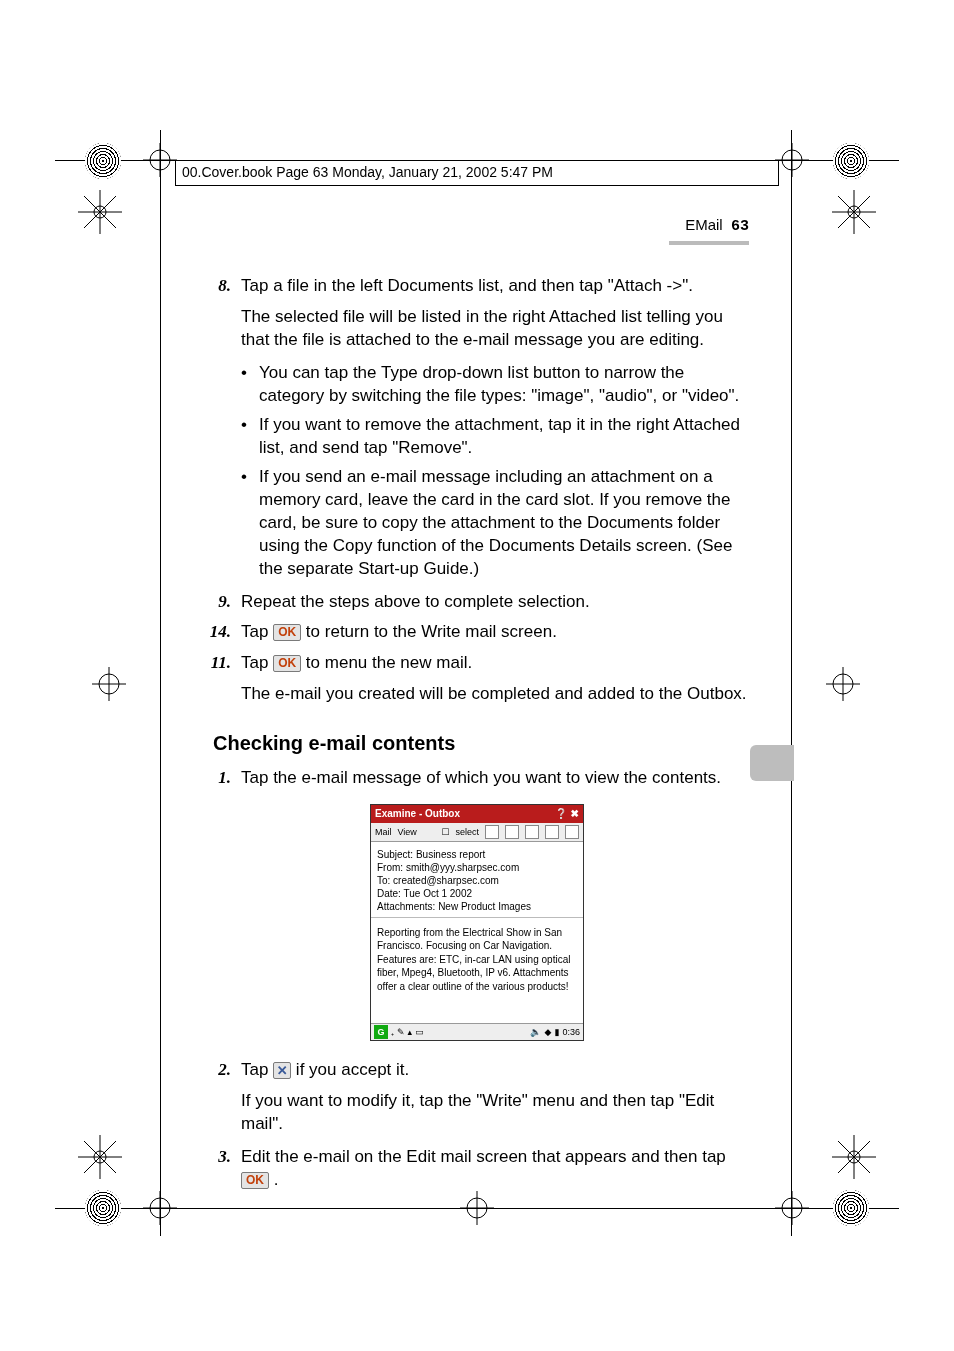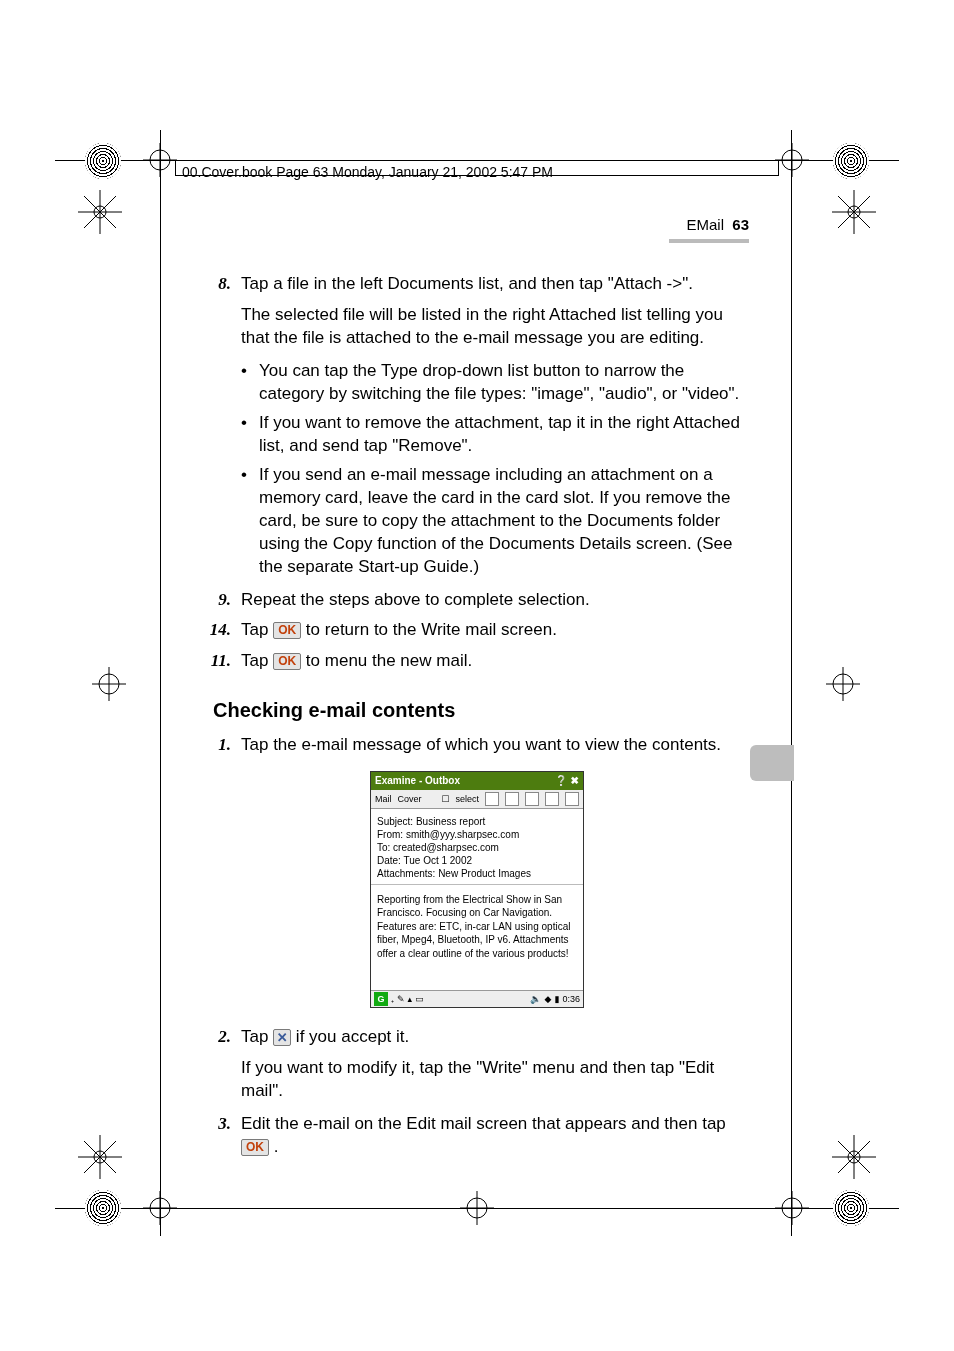--- a/index.html
+++ b/index.html
@@ -8,42 +8,42 @@
   
   .cropline-h{position:absolute;height:1px;background:#000;}
   .cropline-v{position:absolute;width:1px;background:#000;}
   .reg{position:absolute;width:34px;height:34px;}
   .reg svg{display:block;}
   .bulls{position:absolute;width:36px;height:36px;border-radius:50%;
     background:repeating-radial-gradient(circle,#000 0 1px,#fff 1px 3px);}
   .spokes{position:absolute;width:44px;height:44px;}
   .spokes svg{display:block;}
   
-  .topbox{position:absolute;left:175px;top:160px;right:175px;border:1px solid #000;height:16px;font-size:14px;padding:2px 6px;box-sizing:border-box;}
+  .topbox{position:absolute;left:175px;top:160px;right:175px;border:1px solid #000;height:26px;font-size:14px;padding:2px 6px;box-sizing:border-box;}
   
   .content{position:absolute;left:205px;right:205px;top:215px;}
   .runhead{text-align:right;font-size:15px;margin-bottom:4px;}
-  .runhead b{font-weight:bold;}
+  .runhead b{font-weight:bold;font-family:Liberation Mono, monospace;}
   .runrule{height:4px;width:80px;background:#bbb;margin-left:auto;}
   .body{margin-top:30px;}
   .step{display:flex;margin:0 0 8px 0;}
   .step .num{width:26px;flex:none;font-weight:bold;font-style:italic;font-family:Georgia,'Times New Roman',serif;text-align:right;padding-right:10px;}
   .step .txt{flex:1;}
   .cont{margin-left:36px;margin-bottom:10px;}
   ul.bul{margin:6px 0 10px 36px;padding:0;list-style:none;}
   ul.bul li{position:relative;padding-left:18px;margin:6px 0;}
   ul.bul li:before{content:"•";position:absolute;left:0;top:0;}
   .okbtn{display:inline-block;border:1px solid #7a7a7a;background:#e4e4e4;color:#c2410c;font-weight:bold;font-size:12px;padding:0 4px;border-radius:2px;line-height:15px;vertical-align:middle;}
   .xbtn{display:inline-block;border:1px solid #7a7a7a;background:#e4e4e4;color:#3a5a99;font-weight:bold;font-size:13px;width:16px;height:15px;text-align:center;border-radius:2px;line-height:15px;vertical-align:middle;}
   h2.sect{font-size:20px;font-weight:bold;margin:24px 0 10px 8px;}
   
   .thumbtab{position:absolute;right:160px;top:745px;width:44px;height:36px;background:#bdbdbd;border-radius:6px 0 0 6px;}
   
   .shot{width:212px;margin:14px auto 18px;border:1px solid #333;font-size:10px;background:#fff;}
-  .shot .titlebar{background:#4d7c0f;color:#fff;font-weight:bold;padding:2px 4px;display:flex;justify-content:space-between;font-size:10px;}
+  .shot .titlebar{background:#b91c1c;color:#fff;font-weight:bold;padding:2px 4px;display:flex;justify-content:space-between;font-size:10px;}
   .shot .menubar{background:#eee;padding:2px 4px;display:flex;gap:6px;align-items:center;font-size:9px;border-bottom:1px solid #999;}
   .shot .menubar .spacer{flex:1;}
   .shot .icn{display:inline-block;width:12px;height:12px;border:1px solid #888;background:#fff;}
   .shot .hdr{padding:6px 6px 4px;border-bottom:1px solid #bbb;line-height:1.3;}
   .shot .bodytxt{padding:8px 6px 30px;line-height:1.35;}
   .shot .taskbar{background:#eee;border-top:1px solid #999;display:flex;align-items:center;font-size:9px;padding:1px 3px;gap:3px;}
   .shot .taskbar .greenbox{background:#1a1;color:#fff;width:14px;height:14px;display:flex;align-items:center;justify-content:center;font-weight:bold;}
   .shot .taskbar .right{margin-left:auto;display:flex;gap:3px;align-items:center;}
 </style>
 </head>
@@ -190,36 +190,37 @@
           <span>Tap </span><span class="okbtn">OK</span><span> to return to the Write mail screen.</span>
         </div>
       </div>
 
       <div class="step">
         <div class="num">11.</div>
         <div class="txt">
           <span>Tap </span><span class="okbtn">OK</span><span> to menu the new mail.</span>
         </div>
       </div>
+      <div class="cont">The e-mail you created will be completed and added to the Outbox.</div>
 
       <h2 class="sect">Checking e-mail contents</h2>
 
       <div class="step">
         <div class="num">1.</div>
         <div class="txt">Tap the e-mail message of which you want to view the contents.</div>
       </div>
 
       <div class="shot">
         <div class="titlebar">
           <span>Examine - Outbox</span>
           <span>❔ ✖</span>
         </div>
         <div class="menubar">
           <span>Mail</span>
-          <span>Cover</span>
+          <span>View</span>
           <span class="spacer"></span>
           <span style="font-size:9px;">☐</span>
           <span>select</span>
           <span class="icn"></span>
           <span class="icn"></span>
           <span class="icn"></span>
           <span class="icn"></span>
           <span class="icn"></span>
         </div>
         <div class="hdr">

